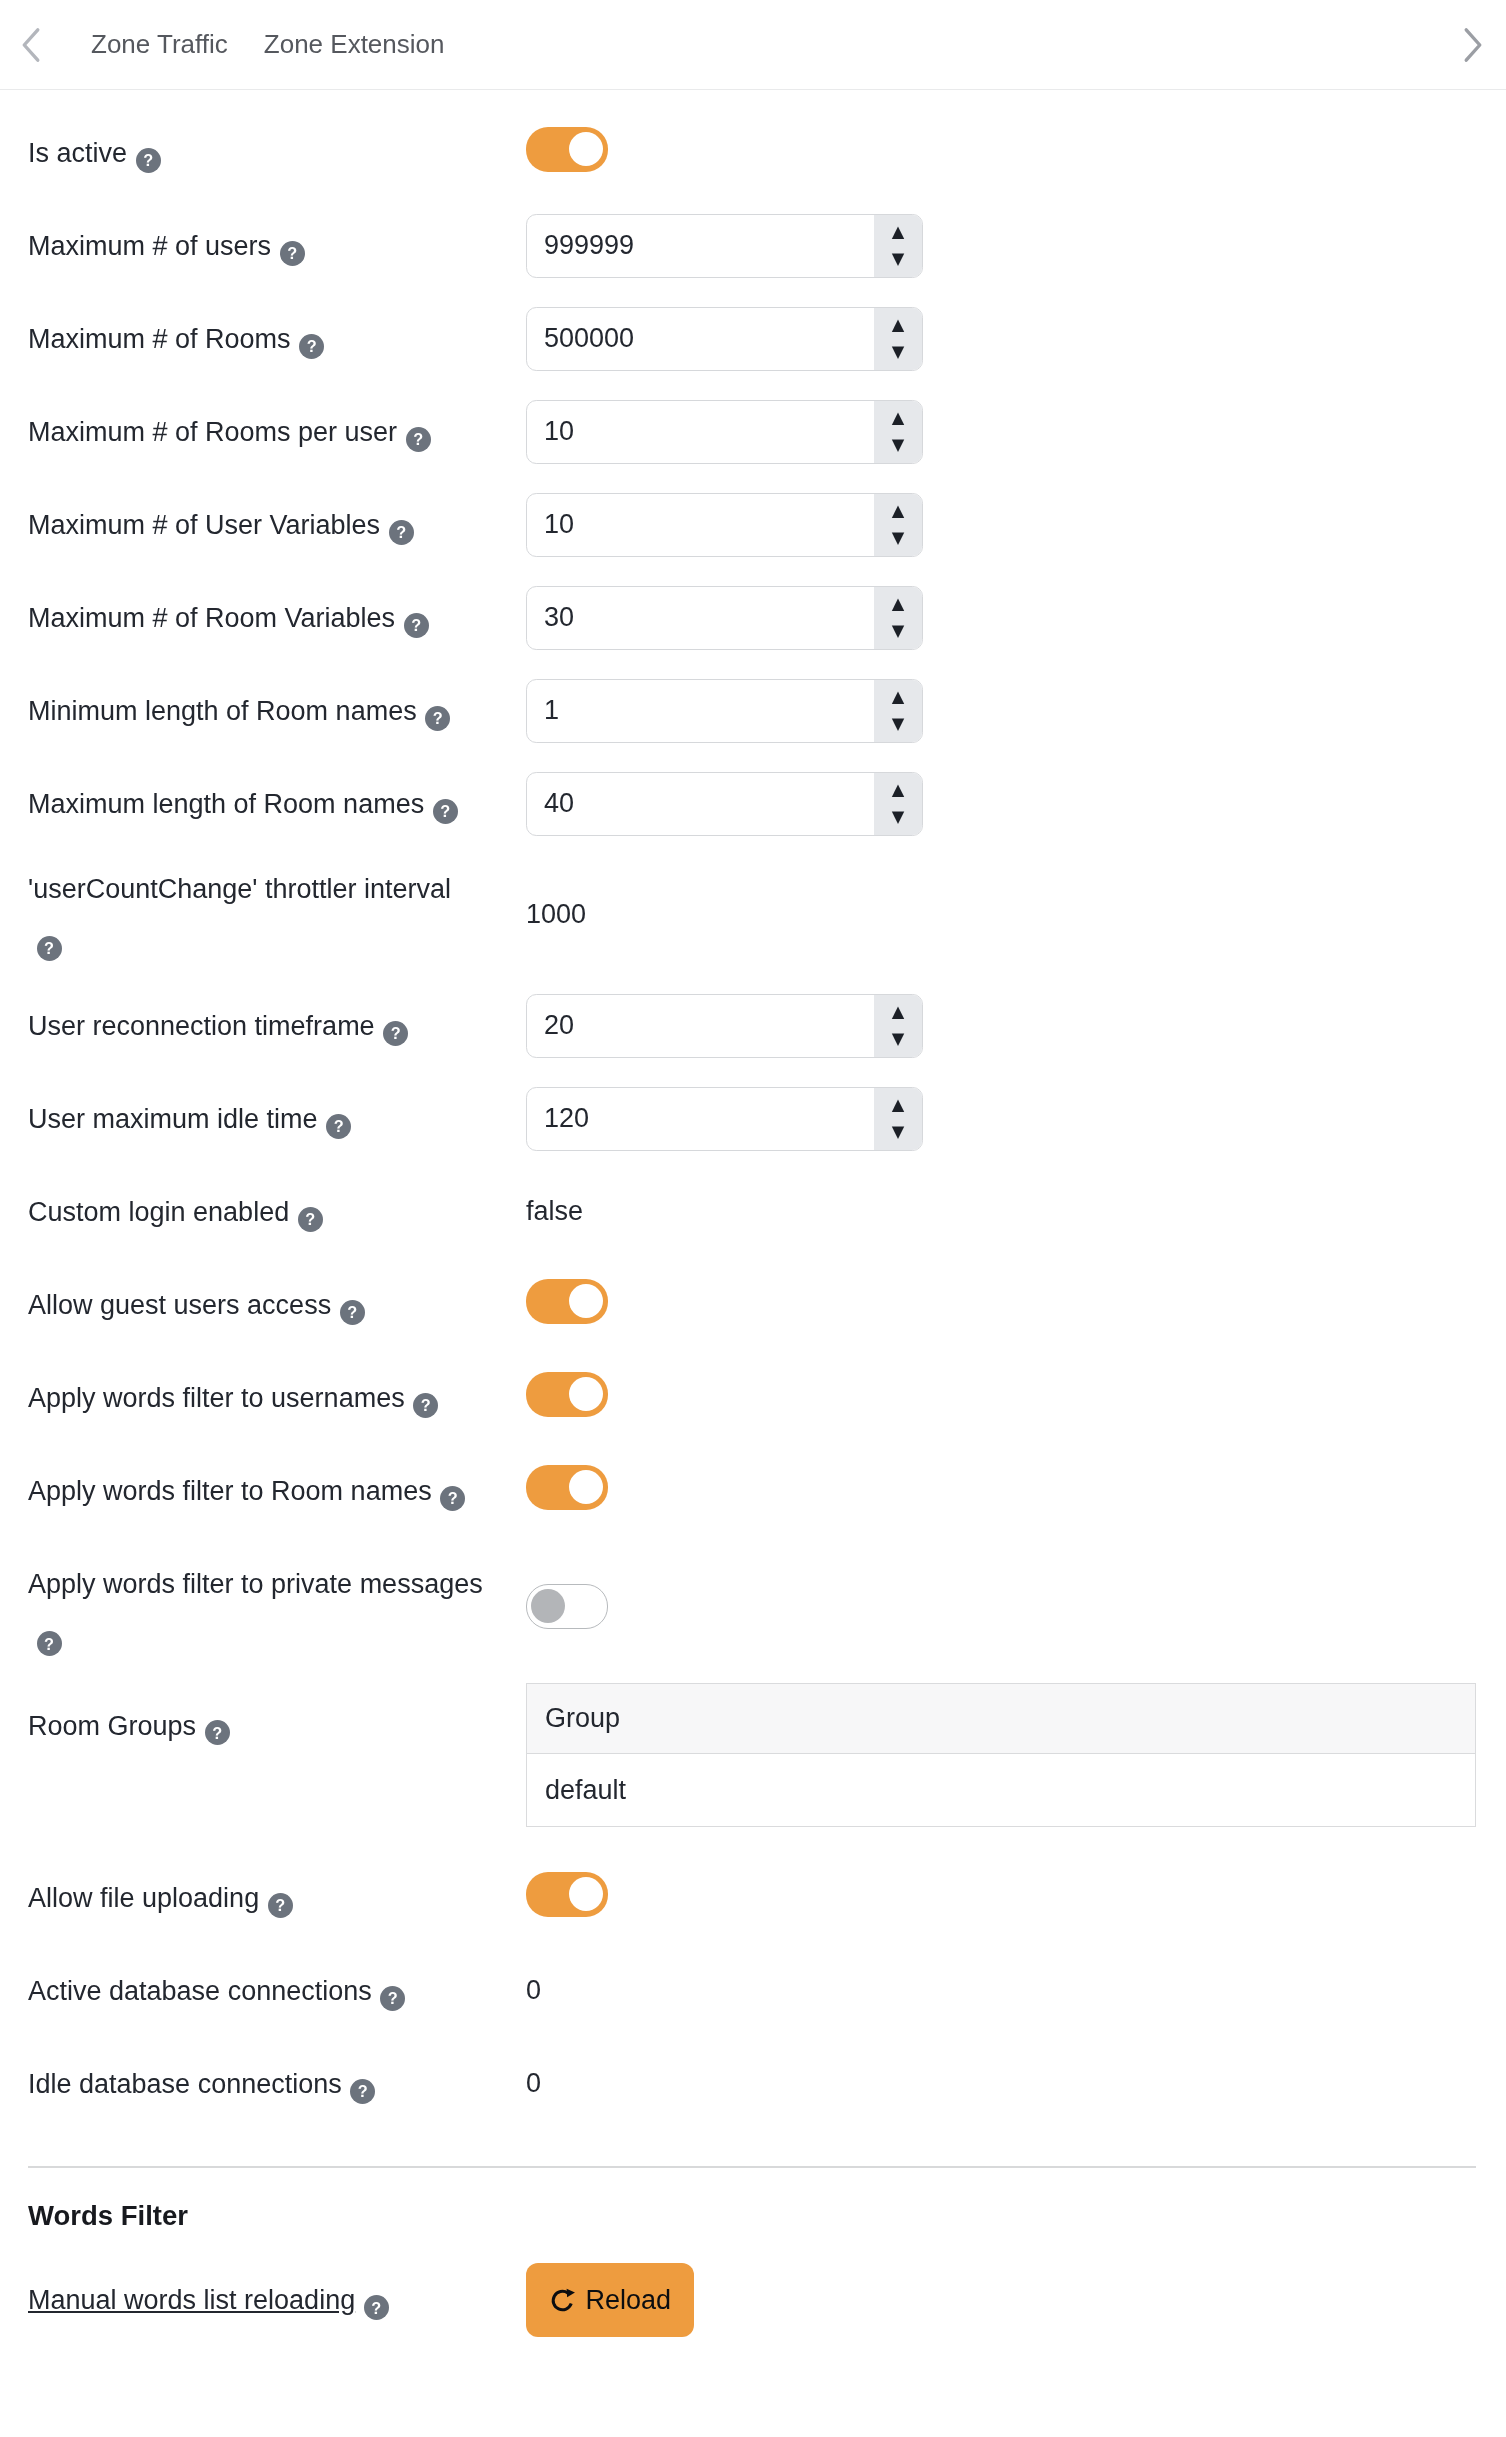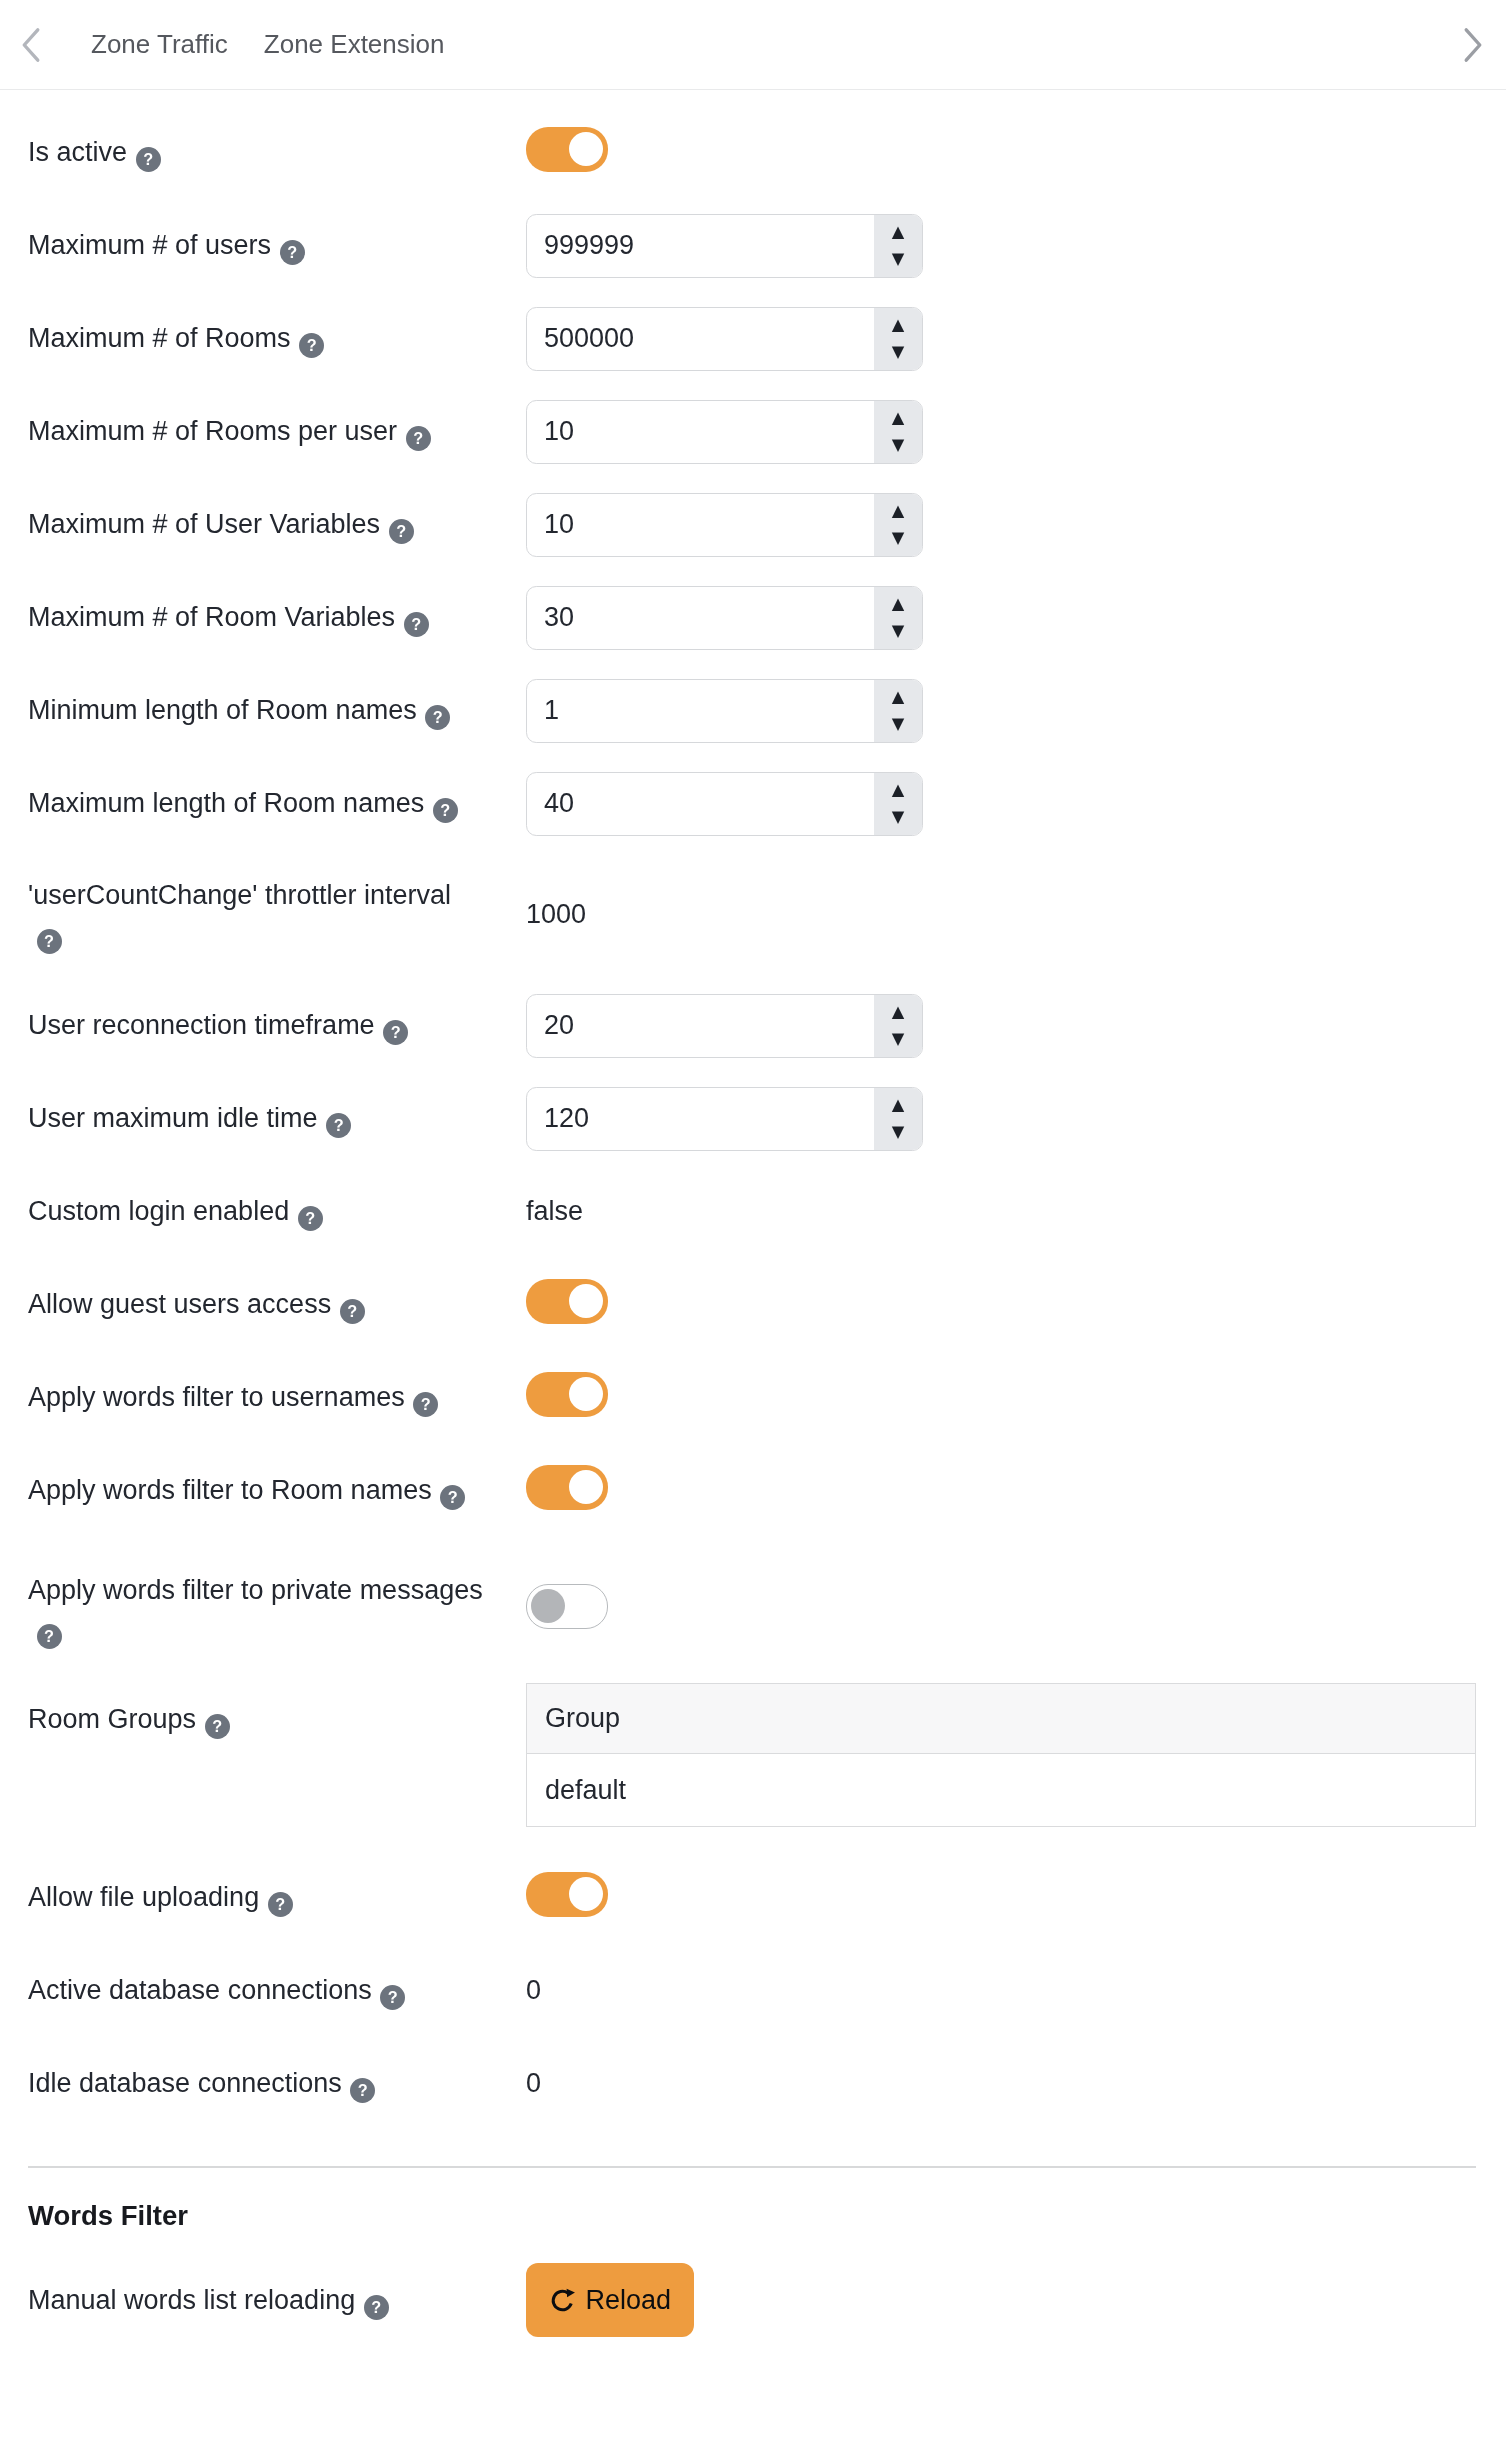--- a/index.html
+++ b/index.html
@@ -29,21 +29,21 @@
     height:62px; border-radius:22px; display:flex; align-items:center;
     padding:0 36px;
   }
   
   .content { padding:16.3px 31px 13px 28px; }
   .row { display:flex; align-items:center; min-height:93px; }
   .row.tall   { min-height:129px; }
   .row.taller { min-height:146px; }
   .row-label {
     flex:0 0 498px; padding-right:42px;
-    font-size:27px; line-height:39px; color:#23272f;
+    font-size:27px; line-height:52px; color:#23272f;
   }
   .row-value { flex:1 1 auto; font-size:27px; color:#23272f; }
   .help {
     display:inline-flex; width:25px; height:25px; border-radius:50%;
     background:#6c737d; color:#ffffff; font-size:16.3px; font-weight:700;
     align-items:center; justify-content:center;
     vertical-align:-4.3px; margin-left:8.6px; cursor:pointer;
   }
   
   .toggle { position:relative; width:82px; height:45px; border-radius:22px; cursor:pointer; display:inline-block; }
@@ -75,21 +75,21 @@
   .groups-table th {
     text-align:left; font-weight:400; background:#f7f7f8;
     height:70px; padding:0 0 0 18px; border:1.7px solid #dadbdd; color:#23272f;
   }
   .groups-table td {
     background:#fff; height:73px; padding:0 0 0 18px; border:1.7px solid #dadbdd; color:#23272f;
   }
   
   .divider { border:none; border-top:2.6px solid #d8d9da; margin:36px 0 0 0; }
   .section-heading { font-size:27.5px; font-weight:700; color:#17191e; margin-top:27.5px; line-height:40px; }
-  .reload-row { margin-top:27.5px; min-height:67px; }
+  .reload-row { margin-top:27.5px; min-height:67px;text-decoration:underline; }
   .reload-btn {
     display:inline-flex; align-items:center; gap:9.4px;
     background:#ee9c3f; border:none; border-radius:12px;
     height:74px; padding:0 23px; cursor:pointer;
     font-family:inherit; font-size:27px; font-weight:500; color:#0b0d10;
   }
 </style>
 </head>
 <body>
 

